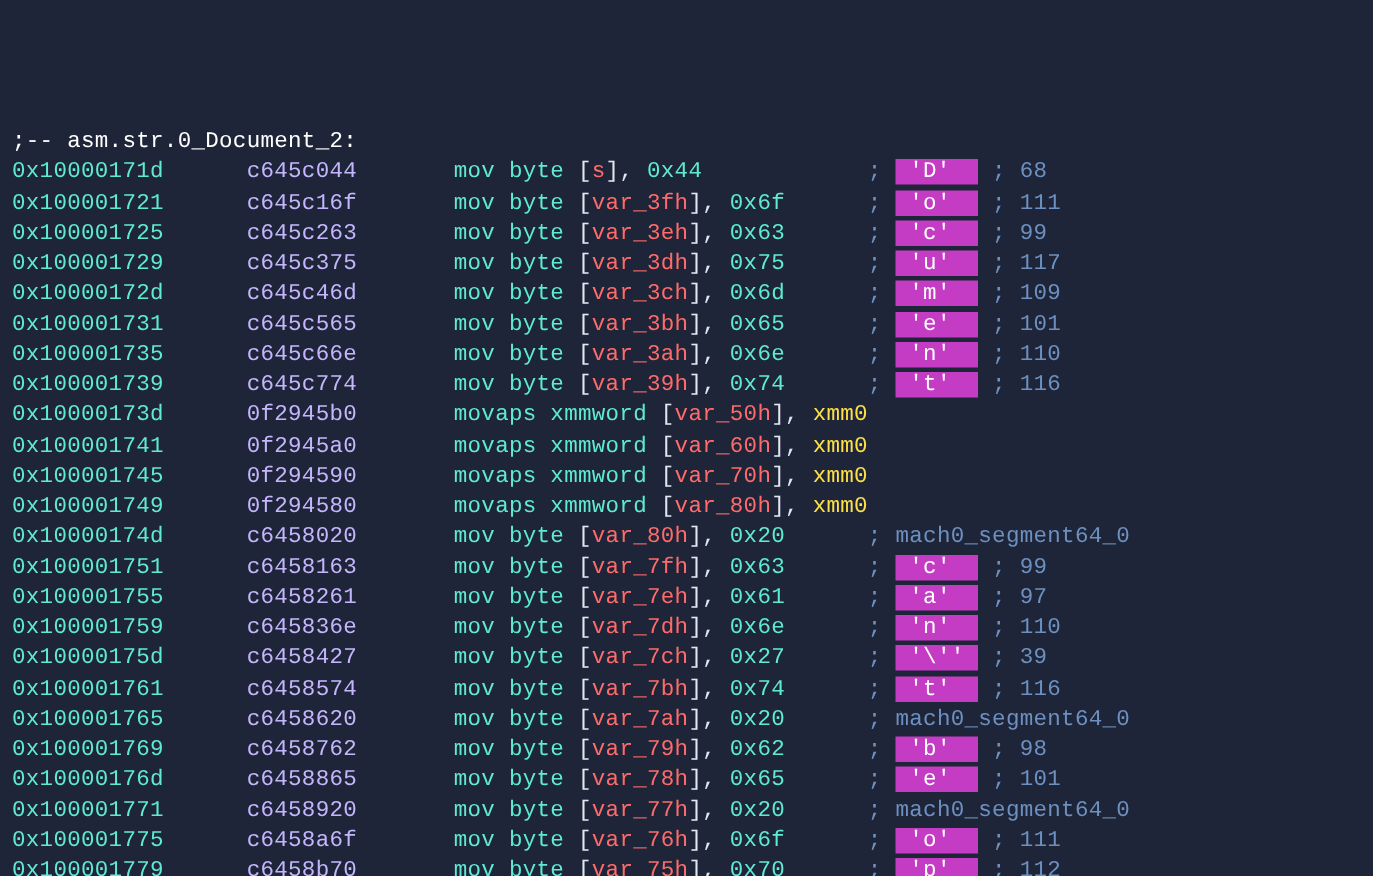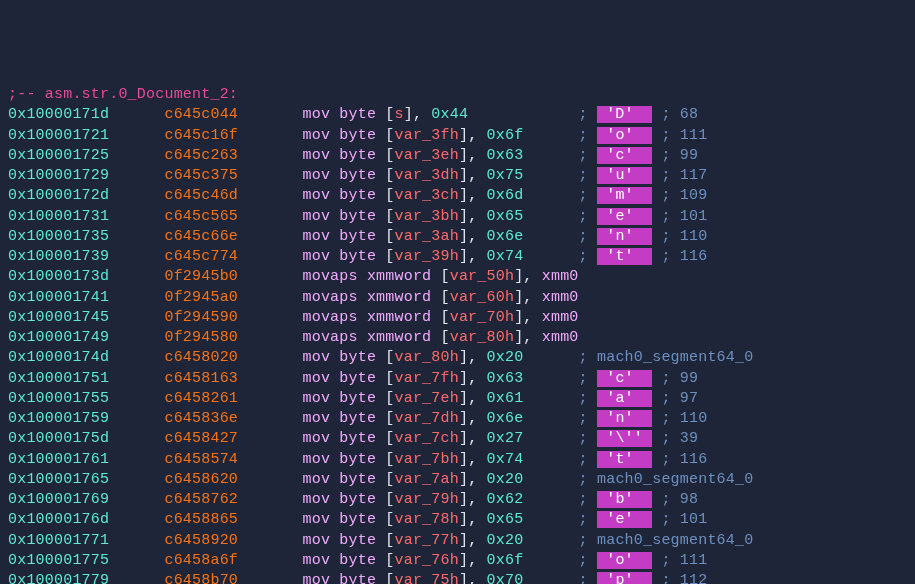--- a/index.html
+++ b/index.html
@@ -8,28 +8,28 @@
     color: #d4d4d4;
     font-family: 'Menlo', 'Monaco', 'Courier New', monospace;
     font-size: 15px;
     line-height: 1.35;
     padding: 4px 8px;
     white-space: pre;
     letter-spacing: 0.2px;
     overflow: hidden;
   }
   .line { display: block; }
-  .lbl  { color: #ec4899; } 
+  .lbl  { color: #ffffff; } 
   .addr { color: #5eead4; } 
-  .hex  { color: #f97316; } 
-  .mn   { color: #f0abfc; } 
+  .hex  { color: #c4b5fd; } 
+  .mn   { color: #5eead4; } 
   .br   { color: #e2e6ef; } 
   .var  { color: #ff6b6b; } 
   .num  { color: #5eead4; } 
-  .reg  { color: #f0abfc; } 
+  .reg  { color: #fde047; } 
   .cm   { color: #6d90c0; } 
   .sp   { color: #e2e6ef; } 
   .hl   { background: #c43bc4; color: #ffffff; } 
 </style>
 </head>
 <body>
 
 
 
 <div id="out"><span class="line"><span class="lbl">;-- asm.str.0_Document_2:</span></span><span class="line"><span class="addr">0x10000171d</span><span class="sp">      </span><span class="hex">c645c044</span><span class="sp">       </span><span class="mn">mov byte</span><span class="br"> [</span><span class="var">s</span><span class="br">], </span><span class="num">0x44</span><span class="sp">            </span><span class="cm">; </span><span class="hl"> 'D'  </span><span class="cm"> ; 68</span></span><span class="line"><span class="addr">0x100001721</span><span class="sp">      </span><span class="hex">c645c16f</span><span class="sp">       </span><span class="mn">mov byte</span><span class="br"> [</span><span class="var">var_3fh</span><span class="br">], </span><span class="num">0x6f</span><span class="sp">      </span><span class="cm">; </span><span class="hl"> 'o'  </span><span class="cm"> ; 111</span></span><span class="line"><span class="addr">0x100001725</span><span class="sp">      </span><span class="hex">c645c263</span><span class="sp">       </span><span class="mn">mov byte</span><span class="br"> [</span><span class="var">var_3eh</span><span class="br">], </span><span class="num">0x63</span><span class="sp">      </span><span class="cm">; </span><span class="hl"> 'c'  </span><span class="cm"> ; 99</span></span><span class="line"><span class="addr">0x100001729</span><span class="sp">      </span><span class="hex">c645c375</span><span class="sp">       </span><span class="mn">mov byte</span><span class="br"> [</span><span class="var">var_3dh</span><span class="br">], </span><span class="num">0x75</span><span class="sp">      </span><span class="cm">; </span><span class="hl"> 'u'  </span><span class="cm"> ; 117</span></span><span class="line"><span class="addr">0x10000172d</span><span class="sp">      </span><span class="hex">c645c46d</span><span class="sp">       </span><span class="mn">mov byte</span><span class="br"> [</span><span class="var">var_3ch</span><span class="br">], </span><span class="num">0x6d</span><span class="sp">      </span><span class="cm">; </span><span class="hl"> 'm'  </span><span class="cm"> ; 109</span></span><span class="line"><span class="addr">0x100001731</span><span class="sp">      </span><span class="hex">c645c565</span><span class="sp">       </span><span class="mn">mov byte</span><span class="br"> [</span><span class="var">var_3bh</span><span class="br">], </span><span class="num">0x65</span><span class="sp">      </span><span class="cm">; </span><span class="hl"> 'e'  </span><span class="cm"> ; 101</span></span><span class="line"><span class="addr">0x100001735</span><span class="sp">      </span><span class="hex">c645c66e</span><span class="sp">       </span><span class="mn">mov byte</span><span class="br"> [</span><span class="var">var_3ah</span><span class="br">], </span><span class="num">0x6e</span><span class="sp">      </span><span class="cm">; </span><span class="hl"> 'n'  </span><span class="cm"> ; 110</span></span><span class="line"><span class="addr">0x100001739</span><span class="sp">      </span><span class="hex">c645c774</span><span class="sp">       </span><span class="mn">mov byte</span><span class="br"> [</span><span class="var">var_39h</span><span class="br">], </span><span class="num">0x74</span><span class="sp">      </span><span class="cm">; </span><span class="hl"> 't'  </span><span class="cm"> ; 116</span></span><span class="line"><span class="addr">0x10000173d</span><span class="sp">      </span><span class="hex">0f2945b0</span><span class="sp">       </span><span class="mn">movaps xmmword</span><span class="br"> [</span><span class="var">var_50h</span><span class="br">], </span><span class="reg">xmm0</span><span class="sp"></span></span><span class="line"><span class="addr">0x100001741</span><span class="sp">      </span><span class="hex">0f2945a0</span><span class="sp">       </span><span class="mn">movaps xmmword</span><span class="br"> [</span><span class="var">var_60h</span><span class="br">], </span><span class="reg">xmm0</span><span class="sp"></span></span><span class="line"><span class="addr">0x100001745</span><span class="sp">      </span><span class="hex">0f294590</span><span class="sp">       </span><span class="mn">movaps xmmword</span><span class="br"> [</span><span class="var">var_70h</span><span class="br">], </span><span class="reg">xmm0</span><span class="sp"></span></span><span class="line"><span class="addr">0x100001749</span><span class="sp">      </span><span class="hex">0f294580</span><span class="sp">       </span><span class="mn">movaps xmmword</span><span class="br"> [</span><span class="var">var_80h</span><span class="br">], </span><span class="reg">xmm0</span><span class="sp"></span></span><span class="line"><span class="addr">0x10000174d</span><span class="sp">      </span><span class="hex">c6458020</span><span class="sp">       </span><span class="mn">mov byte</span><span class="br"> [</span><span class="var">var_80h</span><span class="br">], </span><span class="num">0x20</span><span class="sp">      </span><span class="cm">; mach0_segment64_0</span></span><span class="line"><span class="addr">0x100001751</span><span class="sp">      </span><span class="hex">c6458163</span><span class="sp">       </span><span class="mn">mov byte</span><span class="br"> [</span><span class="var">var_7fh</span><span class="br">], </span><span class="num">0x63</span><span class="sp">      </span><span class="cm">; </span><span class="hl"> 'c'  </span><span class="cm"> ; 99</span></span><span class="line"><span class="addr">0x100001755</span><span class="sp">      </span><span class="hex">c6458261</span><span class="sp">       </span><span class="mn">mov byte</span><span class="br"> [</span><span class="var">var_7eh</span><span class="br">], </span><span class="num">0x61</span><span class="sp">      </span><span class="cm">; </span><span class="hl"> 'a'  </span><span class="cm"> ; 97</span></span><span class="line"><span class="addr">0x100001759</span><span class="sp">      </span><span class="hex">c645836e</span><span class="sp">       </span><span class="mn">mov byte</span><span class="br"> [</span><span class="var">var_7dh</span><span class="br">], </span><span class="num">0x6e</span><span class="sp">      </span><span class="cm">; </span><span class="hl"> 'n'  </span><span class="cm"> ; 110</span></span><span class="line"><span class="addr">0x10000175d</span><span class="sp">      </span><span class="hex">c6458427</span><span class="sp">       </span><span class="mn">mov byte</span><span class="br"> [</span><span class="var">var_7ch</span><span class="br">], </span><span class="num">0x27</span><span class="sp">      </span><span class="cm">; </span><span class="hl"> '\'' </span><span class="cm"> ; 39</span></span><span class="line"><span class="addr">0x100001761</span><span class="sp">      </span><span class="hex">c6458574</span><span class="sp">       </span><span class="mn">mov byte</span><span class="br"> [</span><span class="var">var_7bh</span><span class="br">], </span><span class="num">0x74</span><span class="sp">      </span><span class="cm">; </span><span class="hl"> 't'  </span><span class="cm"> ; 116</span></span><span class="line"><span class="addr">0x100001765</span><span class="sp">      </span><span class="hex">c6458620</span><span class="sp">       </span><span class="mn">mov byte</span><span class="br"> [</span><span class="var">var_7ah</span><span class="br">], </span><span class="num">0x20</span><span class="sp">      </span><span class="cm">; mach0_segment64_0</span></span><span class="line"><span class="addr">0x100001769</span><span class="sp">      </span><span class="hex">c6458762</span><span class="sp">       </span><span class="mn">mov byte</span><span class="br"> [</span><span class="var">var_79h</span><span class="br">], </span><span class="num">0x62</span><span class="sp">      </span><span class="cm">; </span><span class="hl"> 'b'  </span><span class="cm"> ; 98</span></span><span class="line"><span class="addr">0x10000176d</span><span class="sp">      </span><span class="hex">c6458865</span><span class="sp">       </span><span class="mn">mov byte</span><span class="br"> [</span><span class="var">var_78h</span><span class="br">], </span><span class="num">0x65</span><span class="sp">      </span><span class="cm">; </span><span class="hl"> 'e'  </span><span class="cm"> ; 101</span></span><span class="line"><span class="addr">0x100001771</span><span class="sp">      </span><span class="hex">c6458920</span><span class="sp">       </span><span class="mn">mov byte</span><span class="br"> [</span><span class="var">var_77h</span><span class="br">], </span><span class="num">0x20</span><span class="sp">      </span><span class="cm">; mach0_segment64_0</span></span><span class="line"><span class="addr">0x100001775</span><span class="sp">      </span><span class="hex">c6458a6f</span><span class="sp">       </span><span class="mn">mov byte</span><span class="br"> [</span><span class="var">var_76h</span><span class="br">], </span><span class="num">0x6f</span><span class="sp">      </span><span class="cm">; </span><span class="hl"> 'o'  </span><span class="cm"> ; 111</span></span><span class="line"><span class="addr">0x100001779</span><span class="sp">      </span><span class="hex">c6458b70</span><span class="sp">       </span><span class="mn">mov byte</span><span class="br"> [</span><span class="var">var_75h</span><span class="br">], </span><span class="num">0x70</span><span class="sp">      </span><span class="cm">; </span><span class="hl"> 'p'  </span><span class="cm"> ; 112</span></span></div>

